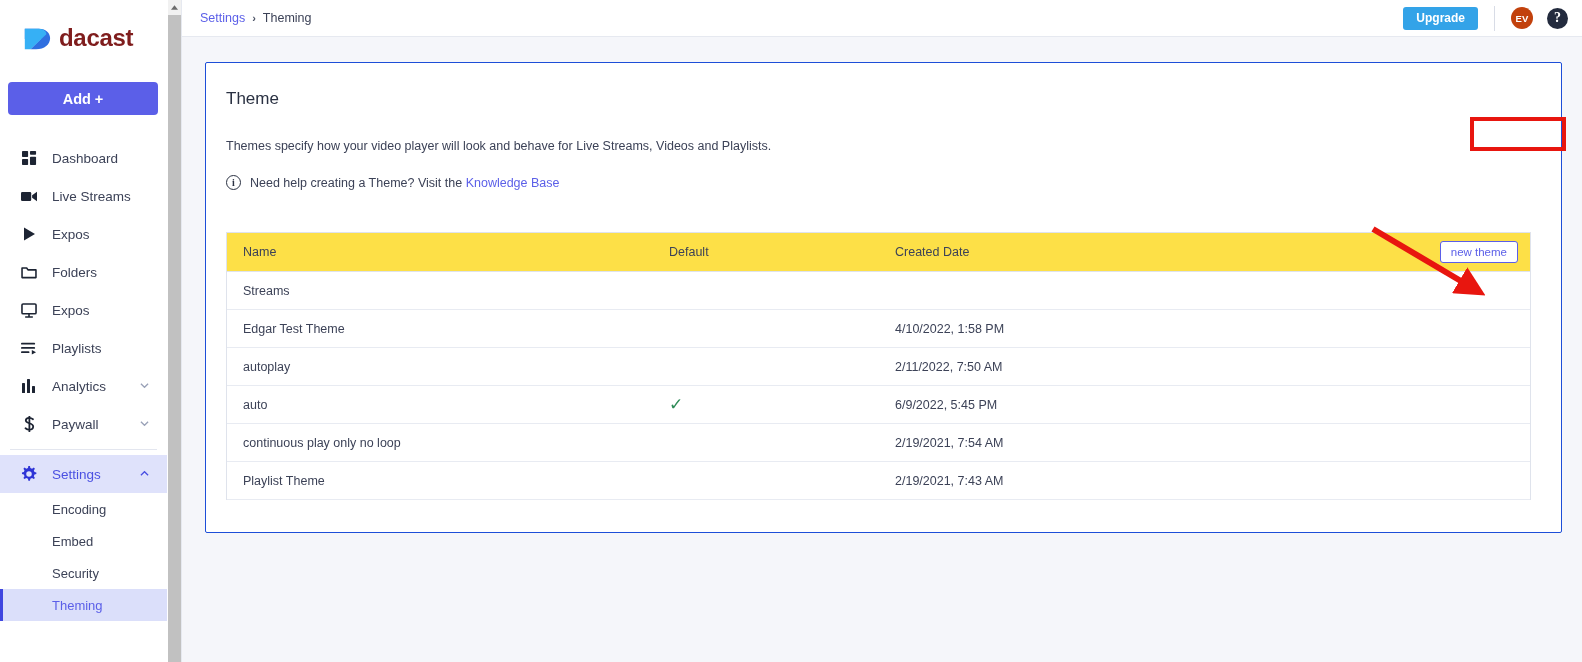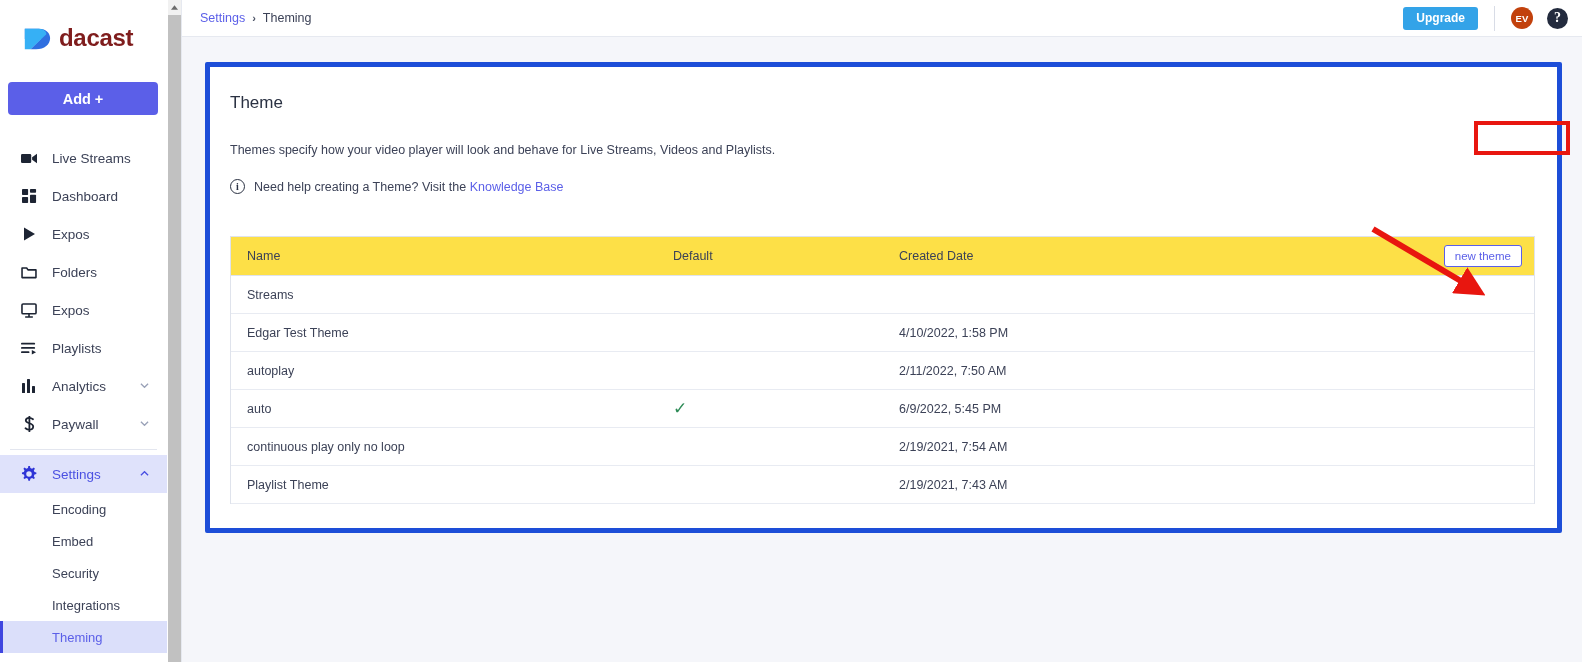--- a/index.html
+++ b/index.html
@@ -147,21 +147,21 @@
   
   .main {
     position: absolute; left: 182px; top: 37px;
     width: 1400px; height: 625px;
     background: #f5f6fa;
   }
   .card {
     position: absolute; left: 23px; top: 25px;
     width: 1357px; height: 471px;
     background: #ffffff;
-    border: 5px solid #1d4ed8;
+    border: 1px solid #1d4ed8;
     border-radius: 2px;
   }
   .card-title {
     margin: 26px 0 0 20px;
     font-size: 17px; color: #2a3142; font-weight: 400;
   }
   .card-desc {
     margin: 30px 0 0 20px;
     font-size: 12.5px; color: #3c4257;
   }
@@ -247,42 +247,42 @@
       </svg>
       <span class="logo-text">dacast</span>
     </div>
 
     <button class="add-btn">Add +</button>
 
     <nav class="nav">
 
       <div class="nav-item">
         <span class="ico">
-          <svg width="16" height="13" viewBox="0 0 18 13" fill="currentColor">
-            <rect x="0" y="1.5" width="11.5" height="10" rx="1.4"></rect>
-            <path d="M12.5 5 L18 1.2 L18 11.8 L12.5 8 Z"></path>
-          </svg>
-        </span>
-        <span class="lbl">Live Streams</span>
-      </div>
-
-      <div class="nav-item">
-        <span class="ico">
           <svg width="15" height="15" viewBox="0 0 16 16" fill="currentColor">
             <rect x="0" y="0" width="6.5" height="6.5" rx="0.8"></rect>
             <rect x="8.5" y="0" width="6.5" height="4" rx="0.8"></rect>
             <rect x="0" y="8.5" width="6.5" height="6.5" rx="0.8"></rect>
             <rect x="8.5" y="6" width="6.5" height="9" rx="0.8"></rect>
           </svg>
         </span>
         <span class="lbl">Dashboard</span>
       </div>
 
       <div class="nav-item">
         <span class="ico">
+          <svg width="16" height="13" viewBox="0 0 18 13" fill="currentColor">
+            <rect x="0" y="1.5" width="11.5" height="10" rx="1.4"></rect>
+            <path d="M12.5 5 L18 1.2 L18 11.8 L12.5 8 Z"></path>
+          </svg>
+        </span>
+        <span class="lbl">Live Streams</span>
+      </div>
+
+      <div class="nav-item">
+        <span class="ico">
           <svg width="13" height="14" viewBox="0 0 13 14" fill="currentColor">
             <path d="M1 0.5 L12 7 L1 13.5 Z"></path>
           </svg>
         </span>
         <span class="lbl">Expos</span>
       </div>
 
       <div class="nav-item">
         <span class="ico">
           <svg width="16" height="13" viewBox="0 0 17 14" fill="none" stroke="currentColor" stroke-width="1.7">
@@ -363,23 +363,20 @@
       </div>
 
       <div class="sub-item">
         <span>Encoding</span>
       </div>
       <div class="sub-item">
         <span>Embed</span>
       </div>
       <div class="sub-item">
         <span>Security</span>
-      </div>
-      <div class="sub-item">
-        <span>Integrations</span>
       </div>
       <div class="sub-item selected">
         <span>Theming</span>
       </div>
 
     </nav>
   </aside>
 
   <div class="sb-scroll">
     <div class="arrow-up">

